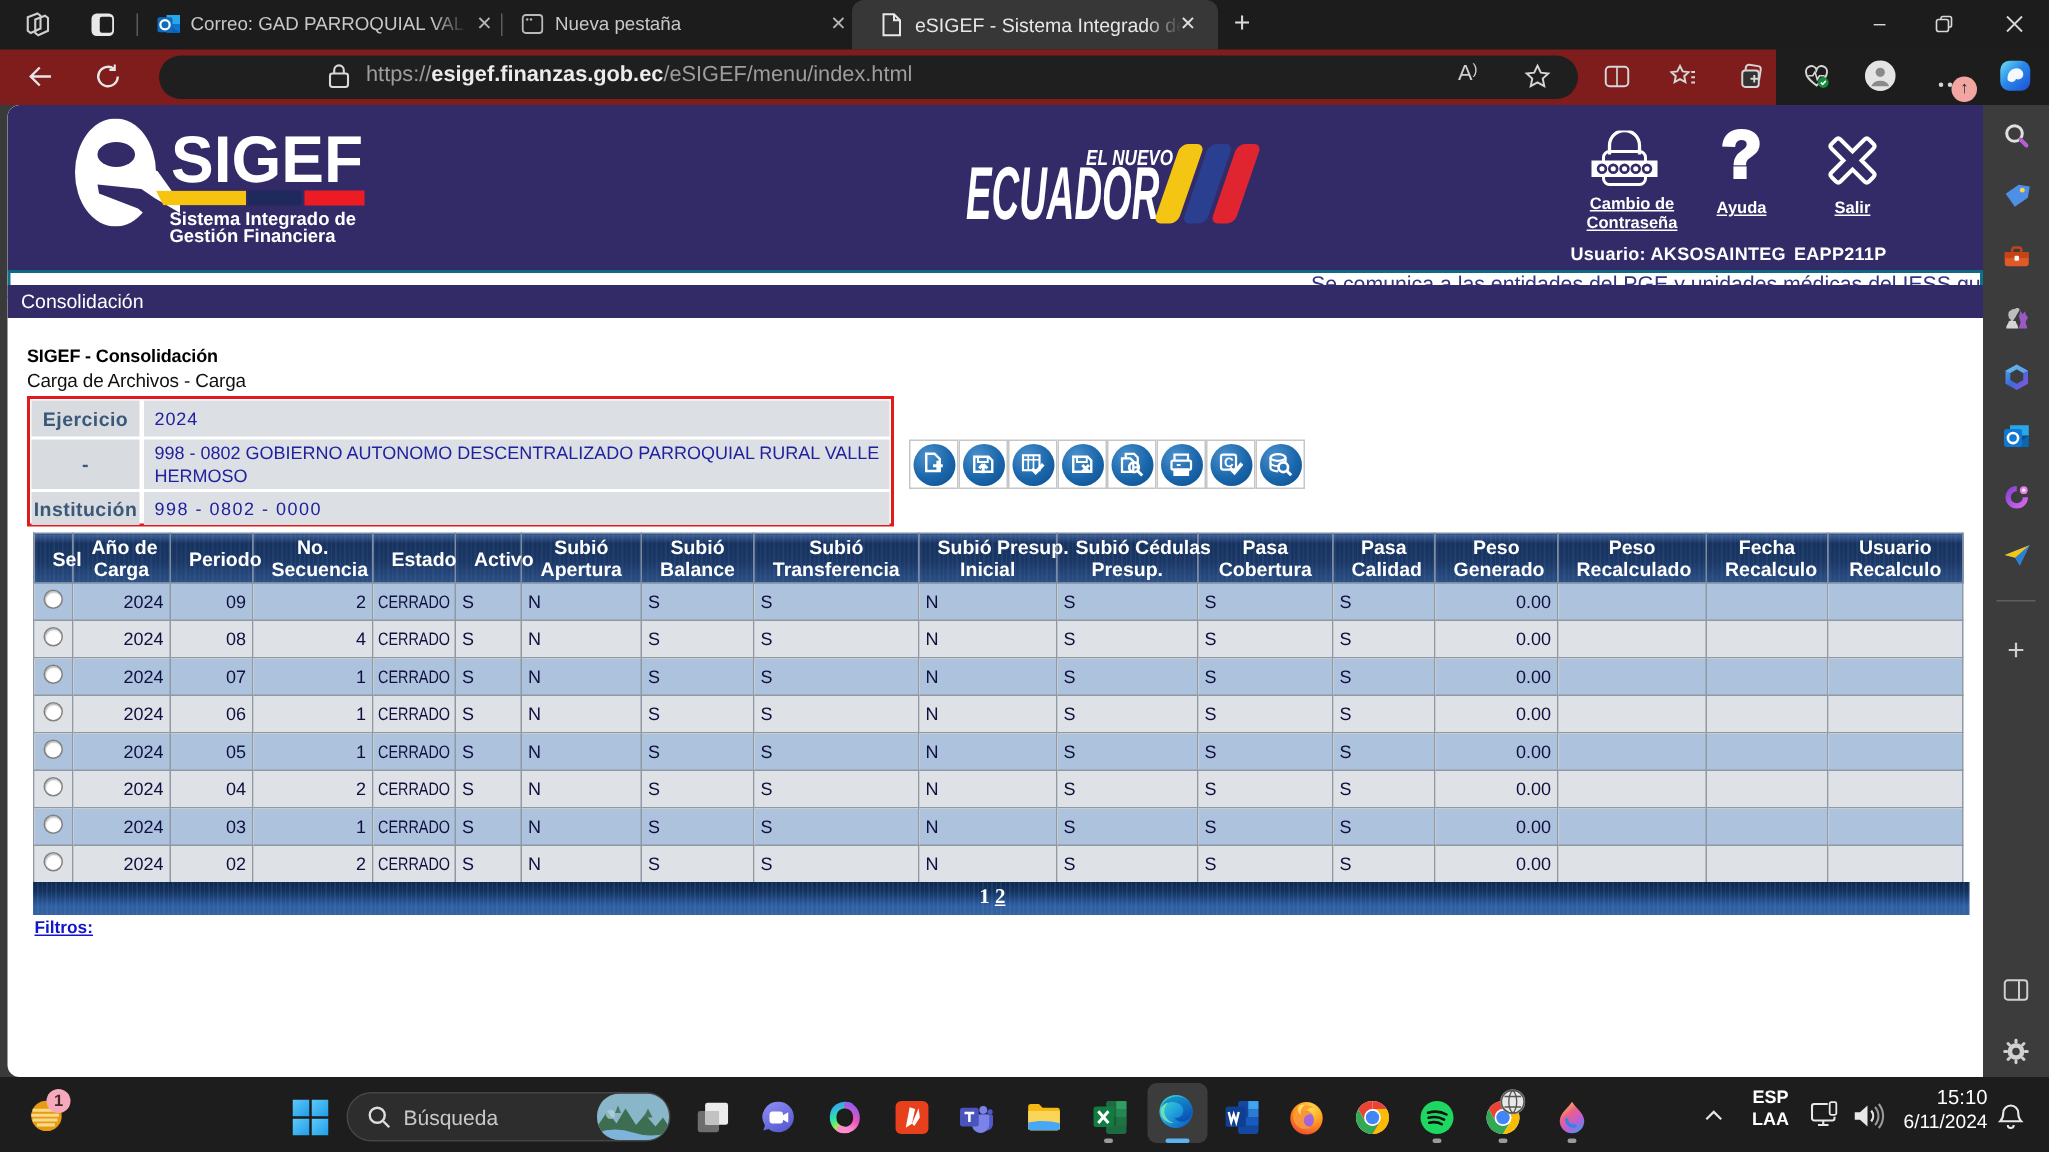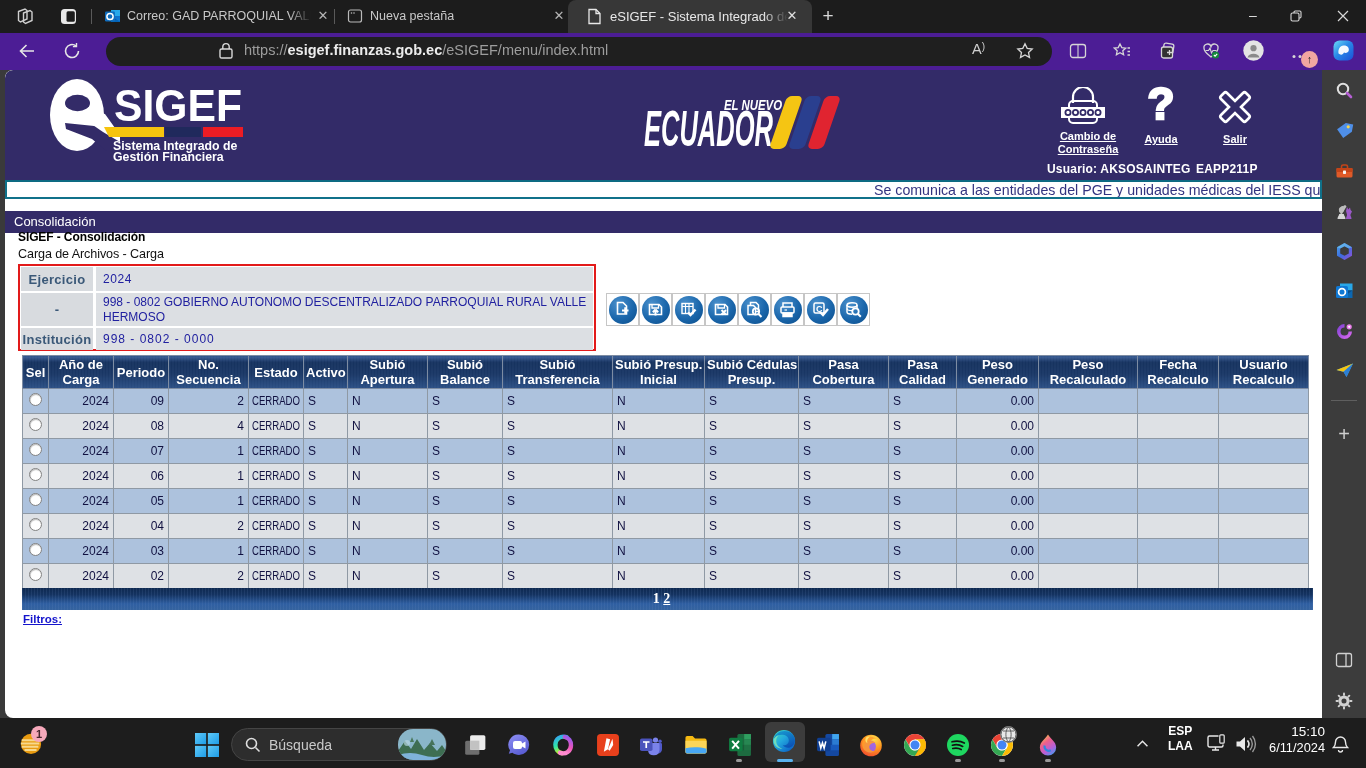--- a/index.html
+++ b/index.html
@@ -2,55 +2,55 @@
 <html><head>
 <meta charset="utf-8">
 <title>eSIGEF</title>
 <style>
 html,body{margin:0;padding:0;background:#1d1d1d;}
 *{box-sizing:border-box;font-family:"Liberation Sans",sans-serif;}
 #root{position:relative;width:1366px;height:768px;overflow:hidden;background:#1d1d1d;}
 .abs{position:absolute;}
 
 #tabbar{position:absolute;left:0;top:0;width:1366px;height:33px;background:#1c1c1c;}
-#toolbar{position:absolute;left:0;top:33px;width:1366px;height:37px;background:#4c1d95;}
+#toolbar{position:absolute;left:0;top:33px;width:1184px;height:37px;background:#7f1d1d;}
 .tab{position:absolute;top:0;height:33px;color:#c8c8c8;font-size:12.5px;}
 .ttl{position:absolute;top:9px;white-space:nowrap;overflow:hidden;}
 .tabx{position:absolute;top:8px;width:16px;height:16px;color:#b5b5b5;font-size:13px;text-align:center;line-height:16px;}
 #activetab{position:absolute;left:568px;top:0;width:244px;height:33px;background:#373737;border-radius:8px 8px 0 0;color:#e8e8e8;}
 .tabsep{position:absolute;top:9px;width:1px;height:15px;background:#5a5a5a;}
 #urlpill{position:absolute;left:106px;top:4px;width:946px;height:29px;background:#1f1f1f;border-radius:15px;}
 .wbtn{position:absolute;top:0;width:14px;height:33px;color:#d8d8d8;}
 
 #page{position:absolute;left:0;top:70px;width:1366px;height:648px;background:#3a3a3a;}
 #content{position:absolute;left:5px;top:0;width:1317px;height:648px;background:#ffffff;border-radius:8px 0 0 8px;overflow:hidden;}
 #hdr{position:absolute;left:0;top:0;width:1317px;height:110px;background:#332b68;border-radius:8px 0 0 0;}
 #marquee{position:absolute;left:0;top:110px;width:1317px;height:19px;background:#332b68;}
 #marqueein{position:absolute;left:0;top:0;width:1317px;height:19px;background:#fff;border:2px solid #10718a;border-top-color:#0d6a82;overflow:hidden;}
 #marqueein span{position:absolute;left:867px;top:0px;white-space:nowrap;color:#333380;font-size:14.2px;}
-#menubar{position:absolute;left:0;top:141px;width:1317px;height:22px;background:#332b68;color:#fff;font-size:13px;line-height:22px;padding-left:9px;}
+#menubar{position:absolute;left:0;top:120px;width:1317px;height:22px;background:#332b68;color:#fff;font-size:13px;line-height:22px;padding-left:9px;}
 #sidebar{position:absolute;left:1322px;top:0;width:44px;height:648px;background:#3c3c3c;}
 
 .hico{position:absolute;color:#fff;text-align:center;}
 .hlbl{position:absolute;color:#fff;font-size:11px;font-weight:bold;text-decoration:underline;text-align:center;line-height:13px;}
 .husr{position:absolute;color:#fff;font-size:12px;font-weight:bold;letter-spacing:0.2px;}
 
 #h1t{position:absolute;left:13px;top:160px;font-size:12px;letter-spacing:-0.1px;font-weight:bold;color:#000;}
 #h2t{position:absolute;left:13px;top:177px;font-size:12.6px;letter-spacing:-0.1px;color:#111;}
 #redbox{position:absolute;left:13px;top:194px;width:578px;height:87px;border:2px solid #e21a1a;background:#fff;padding:1px;}
 .frow{display:flex;margin-bottom:2px;}
 .flbl{width:72px;background:#d8dbdf;color:#3a5878;font-weight:bold;font-size:13px;letter-spacing:0.3px;display:flex;align-items:center;justify-content:center;flex:none;}
 .fval{margin-left:3px;flex:1;background:#dcdfe3;color:#2121a0;font-size:12px;display:flex;align-items:center;padding-left:7px;}
 
 #btns{position:absolute;left:601px;top:223px;display:flex;}
 .bcell{width:33px;height:33px;border:1px solid #c6c6c6;background:#fff;display:flex;align-items:center;justify-content:center;margin-right:0px;}
 .bcirc{width:28px;height:28px;border-radius:50%;background:radial-gradient(circle at 34% 28%,#4a90cc,#1a66ab 55%,#0b4c88 100%);display:flex;align-items:center;justify-content:center;}
 
 #grid{position:absolute;left:17px;top:285px;border-collapse:collapse;table-layout:fixed;width:1287px;}
-#grid th{white-space:nowrap;background:repeating-linear-gradient(90deg,rgba(120,150,200,0.10) 0 1px,transparent 1px 3px),linear-gradient(180deg,#3e6097 0%,#16325e 18%,#1a3765 55%,#2c5085 100%);color:#fff;font-size:13px;font-weight:bold;height:33px;padding:0 2px;border:1px solid #7d8ca3;line-height:15px;}
+#grid th{white-space:nowrap;background:repeating-linear-gradient(90deg,rgba(120,150,200,0.10) 0 1px,transparent 1px 3px),linear-gradient(180deg,#3e6097 0%,#16325e 18%,#1a3765 55%,#2c5085 100%);color:#fff;font-size:13px;font-weight:bold;height:33px;padding:0 12px;border:1px solid #7d8ca3;line-height:15px;}
 #grid td{font-size:12px;color:#101040;height:25px;padding:0 4px;border:1px solid #8f99a4;overflow:hidden;white-space:nowrap;}
 tr.rb td{background:#adc2dd;}
 tr.rg td{background:#dee1e5;}
 .num{text-align:right;padding-right:4px!important;}
 #pgbar{position:absolute;left:17px;top:518px;width:1291px;height:22px;background:repeating-linear-gradient(90deg,rgba(120,150,200,0.12) 0 1px,transparent 1px 3px),linear-gradient(180deg,#0e2950 0%,#143361 30%,#2f5fa2 72%,#35639f 100%);color:#fff;font-size:14px;text-align:center;line-height:21px;font-family:'Liberation Serif',serif;text-indent:-12px;}
 #filtros{position:absolute;left:18px;top:543px;color:#1414cc;font-size:11.5px;font-weight:bold;text-decoration:underline;}
 #pgbar b{font-family:'Liberation Serif',serif;}
 
 .radio{width:13px;height:13px;border-radius:50%;background:#fff;border:1px solid #828282;display:inline-block;box-shadow:inset 0.5px 1px 1px rgba(0,0,0,.28);}
 

